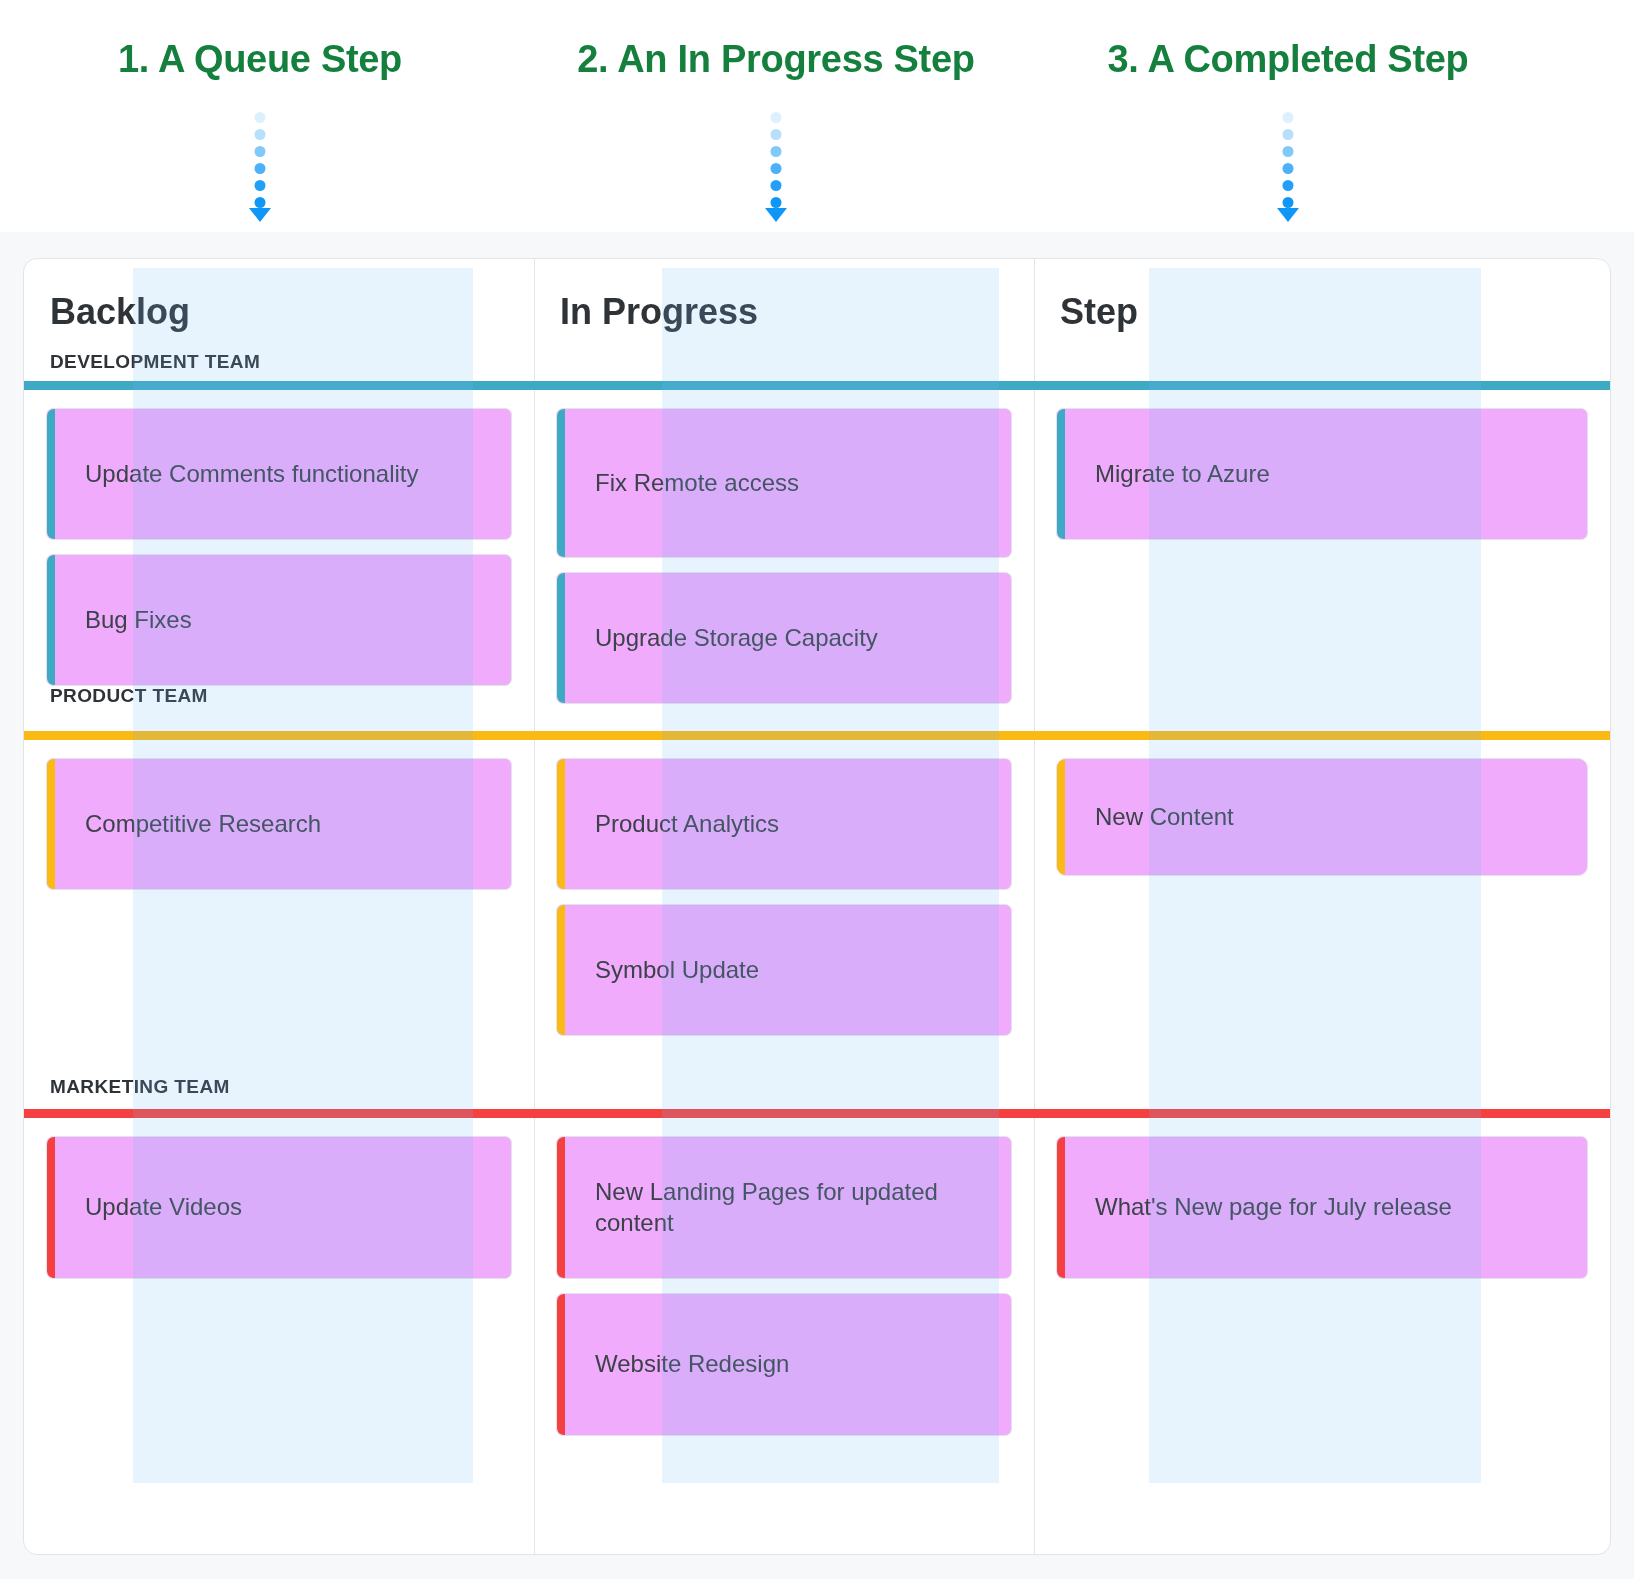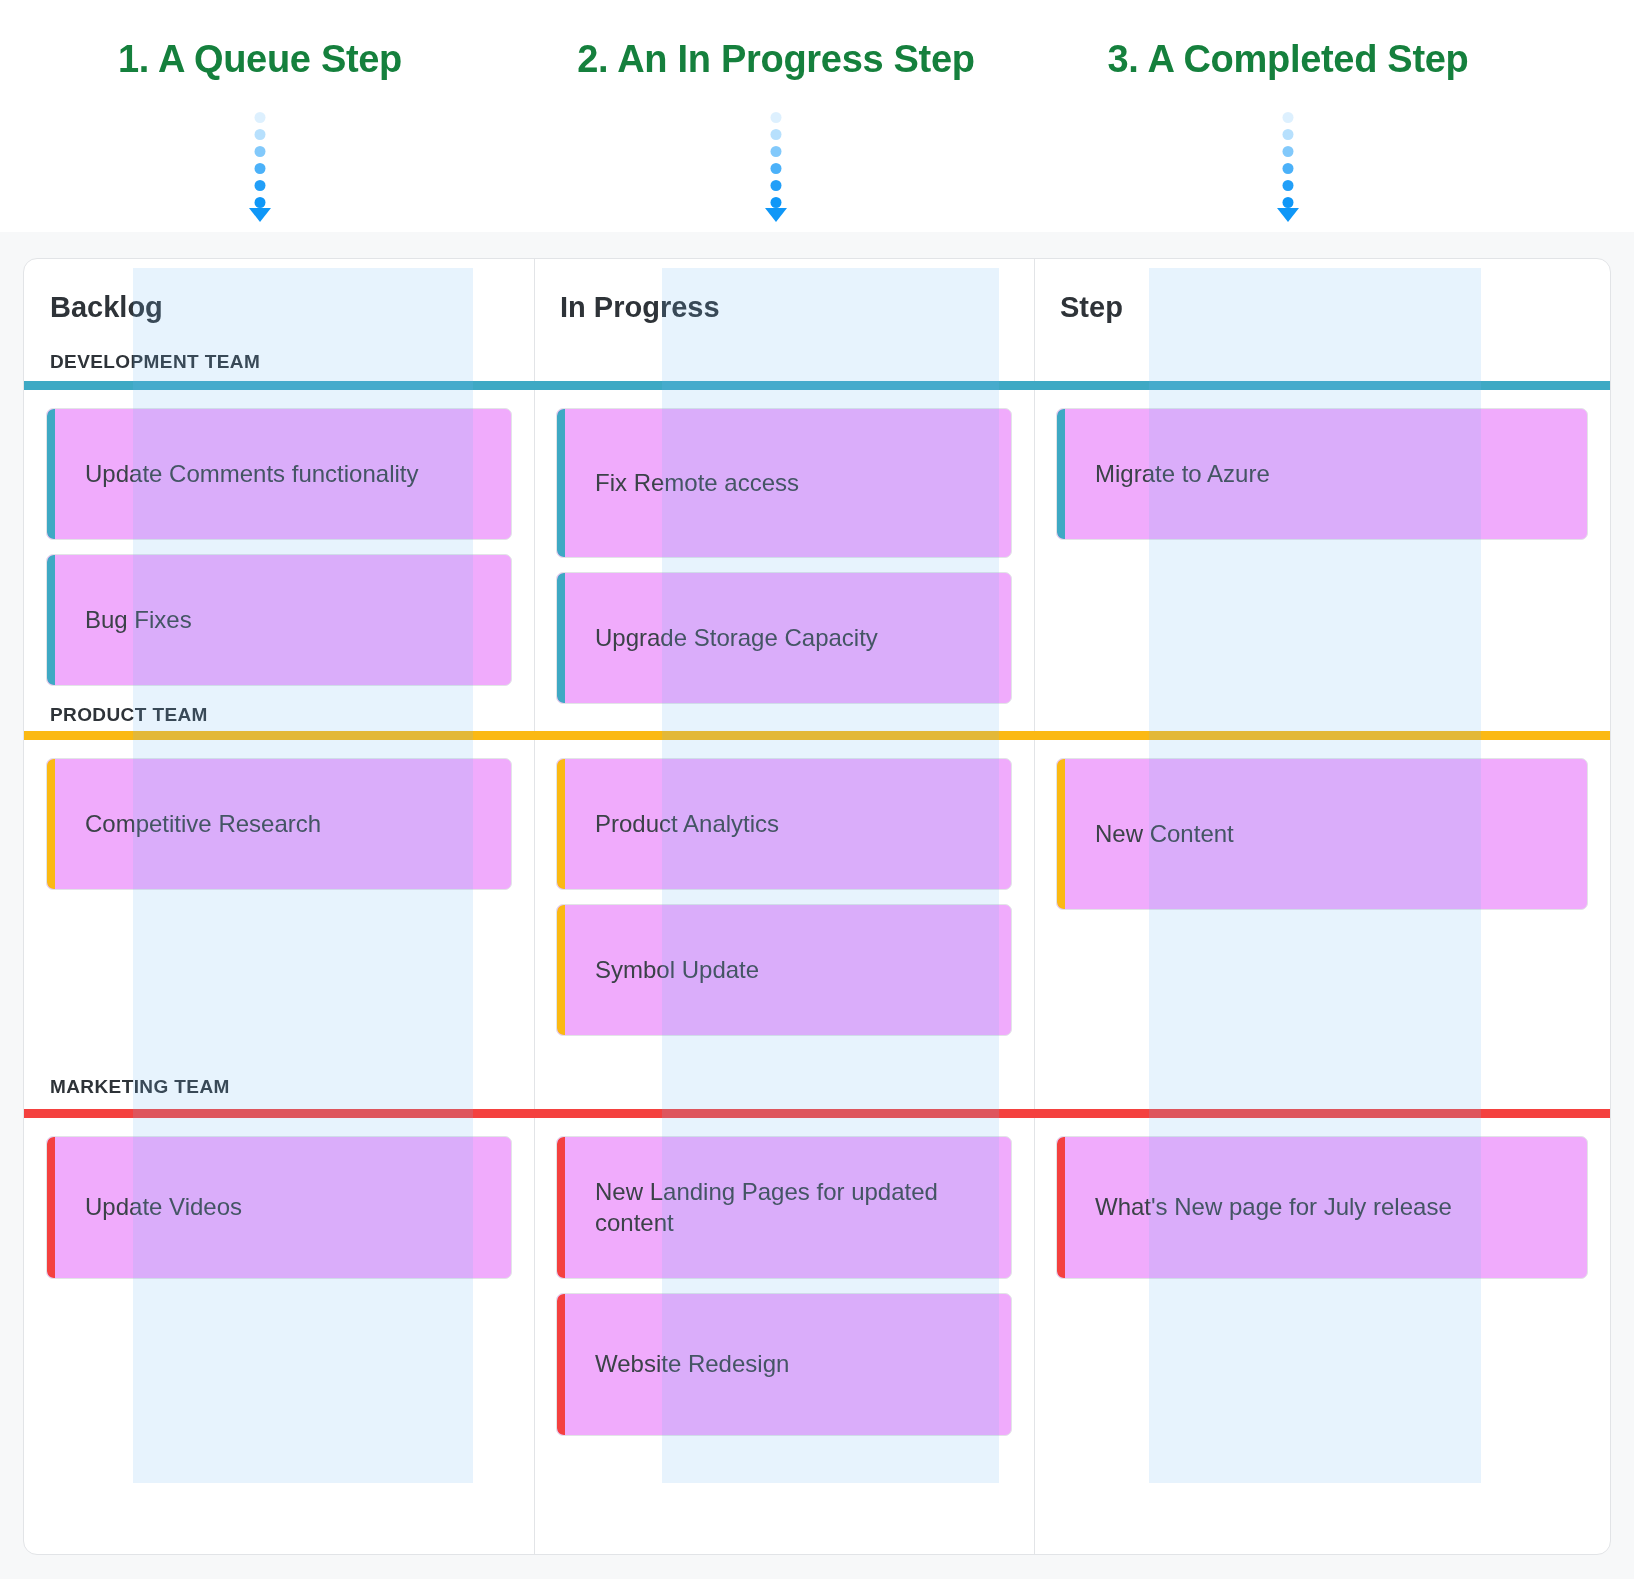--- a/index.html
+++ b/index.html
@@ -112,21 +112,21 @@
     box-sizing: border-box;
   }
   .col-head {
     height: 122px;
     position: relative;
   }
   .col-title {
     position: absolute;
     left: 26px;
     top: 32px;
-    font-size: 29px;
+    font-size: 36px;
     font-weight: bold;
     color: #2e3338;
   }
   .lane-label {
     position: absolute;
     left: 26px;
     font-size: 19px;
     font-weight: bold;
     letter-spacing: 0.4px;
     color: #2e3338;
@@ -247,21 +247,21 @@
           <div class="lane-body">
             <div class="card" style="height:132px;">
               <span class="card-accent" style="background:#3ea9c4;"></span>
               <span class="card-text">Update Comments functionality</span>
             </div>
             <div class="card" style="height:132px;">
               <span class="card-accent" style="background:#3ea9c4;"></span>
               <span class="card-text">Bug Fixes</span>
             </div>
           </div>
-          <div class="lane-label" style="top:323px;text-align:right;">PRODUCT TEAM</div>
+          <div class="lane-label" style="top:304px;text-align:right;">PRODUCT TEAM</div>
         </div>
 
         <div class="lane" style="height:378px;">
           <div class="lane-bar" style="background:#fbb913;"></div>
           <div class="lane-body">
             <div class="card" style="height:132px;">
               <span class="card-accent" style="background:#fbb913;"></span>
               <span class="card-text">Competitive Research</span>
             </div>
           </div>
@@ -338,21 +338,21 @@
             <div class="card" style="height:132px;">
               <span class="card-accent" style="background:#3ea9c4;"></span>
               <span class="card-text">Migrate to Azure</span>
             </div>
           </div>
         </div>
 
         <div class="lane" style="height:378px;">
           <div class="lane-bar" style="background:#fbb913;"></div>
           <div class="lane-body">
-            <div class="card" style="height:152px;">
+            <div class="card" style="height:118px;border-radius:10px;">
               <span class="card-accent" style="background:#fbb913;"></span>
               <span class="card-text">New Content</span>
             </div>
           </div>
         </div>
 
         <div class="lane" style="height:320px;">
           <div class="lane-bar" style="background:#f4413f;"></div>
           <div class="lane-body">
             <div class="card" style="height:143px;">

